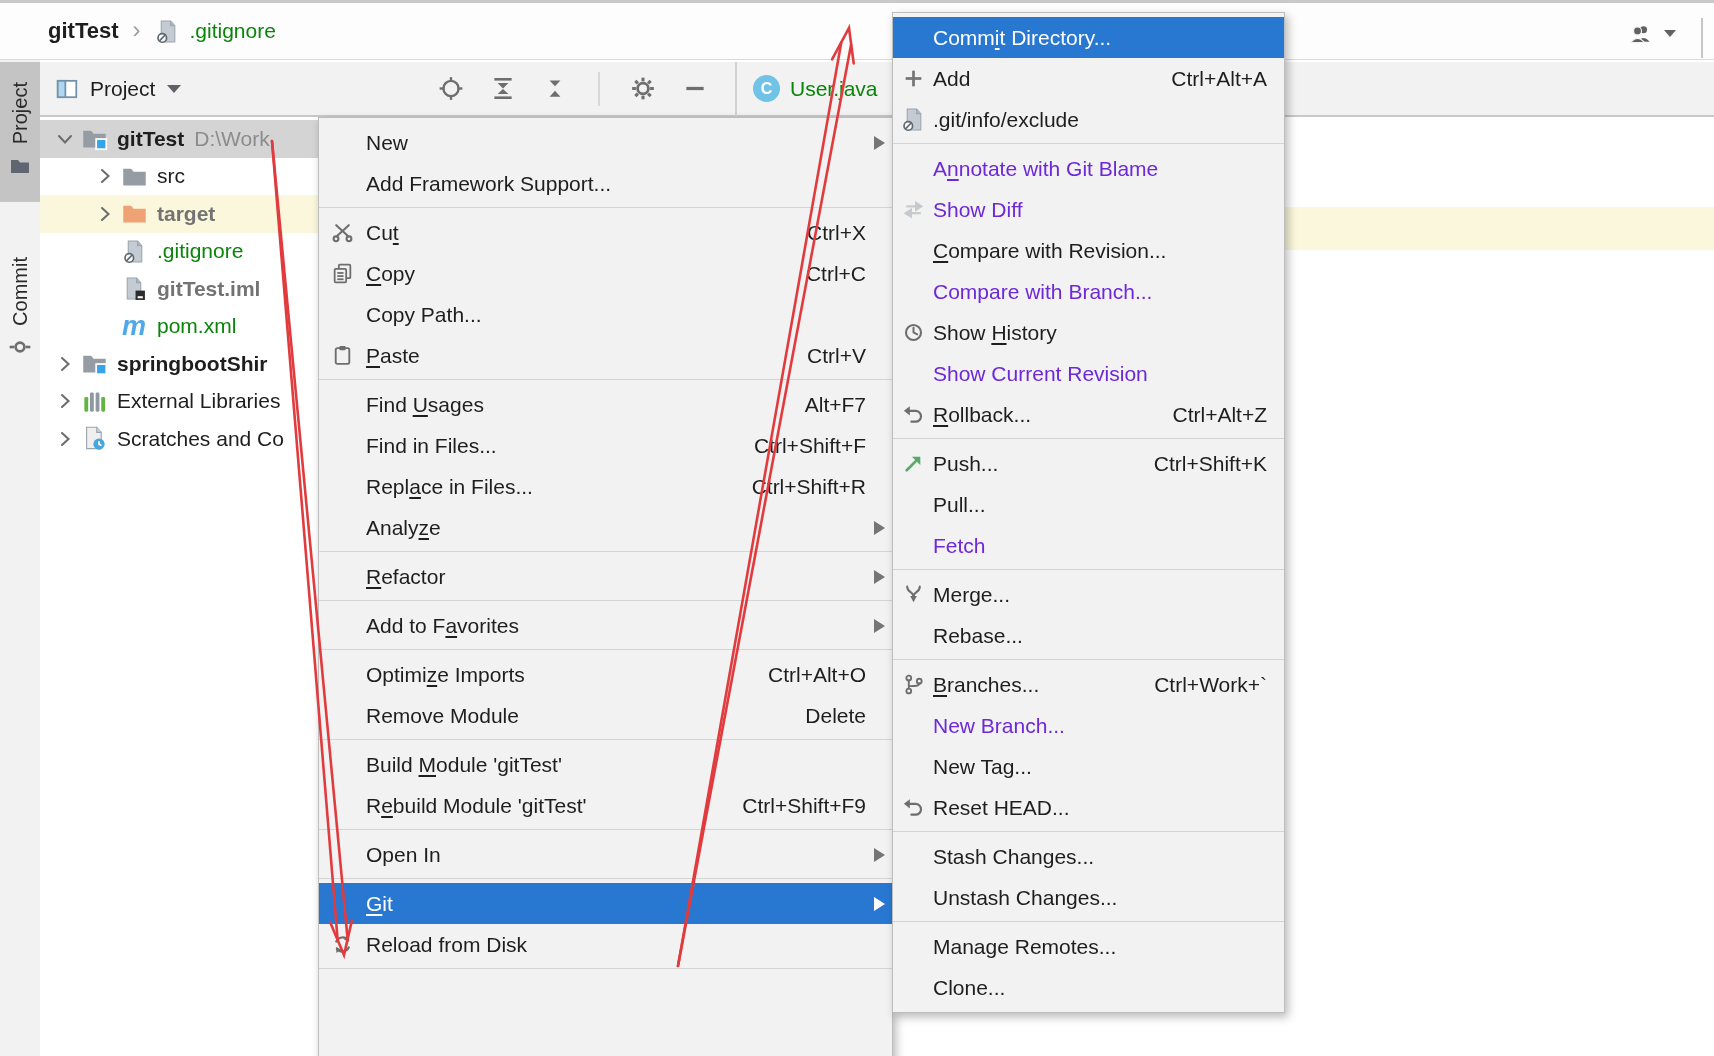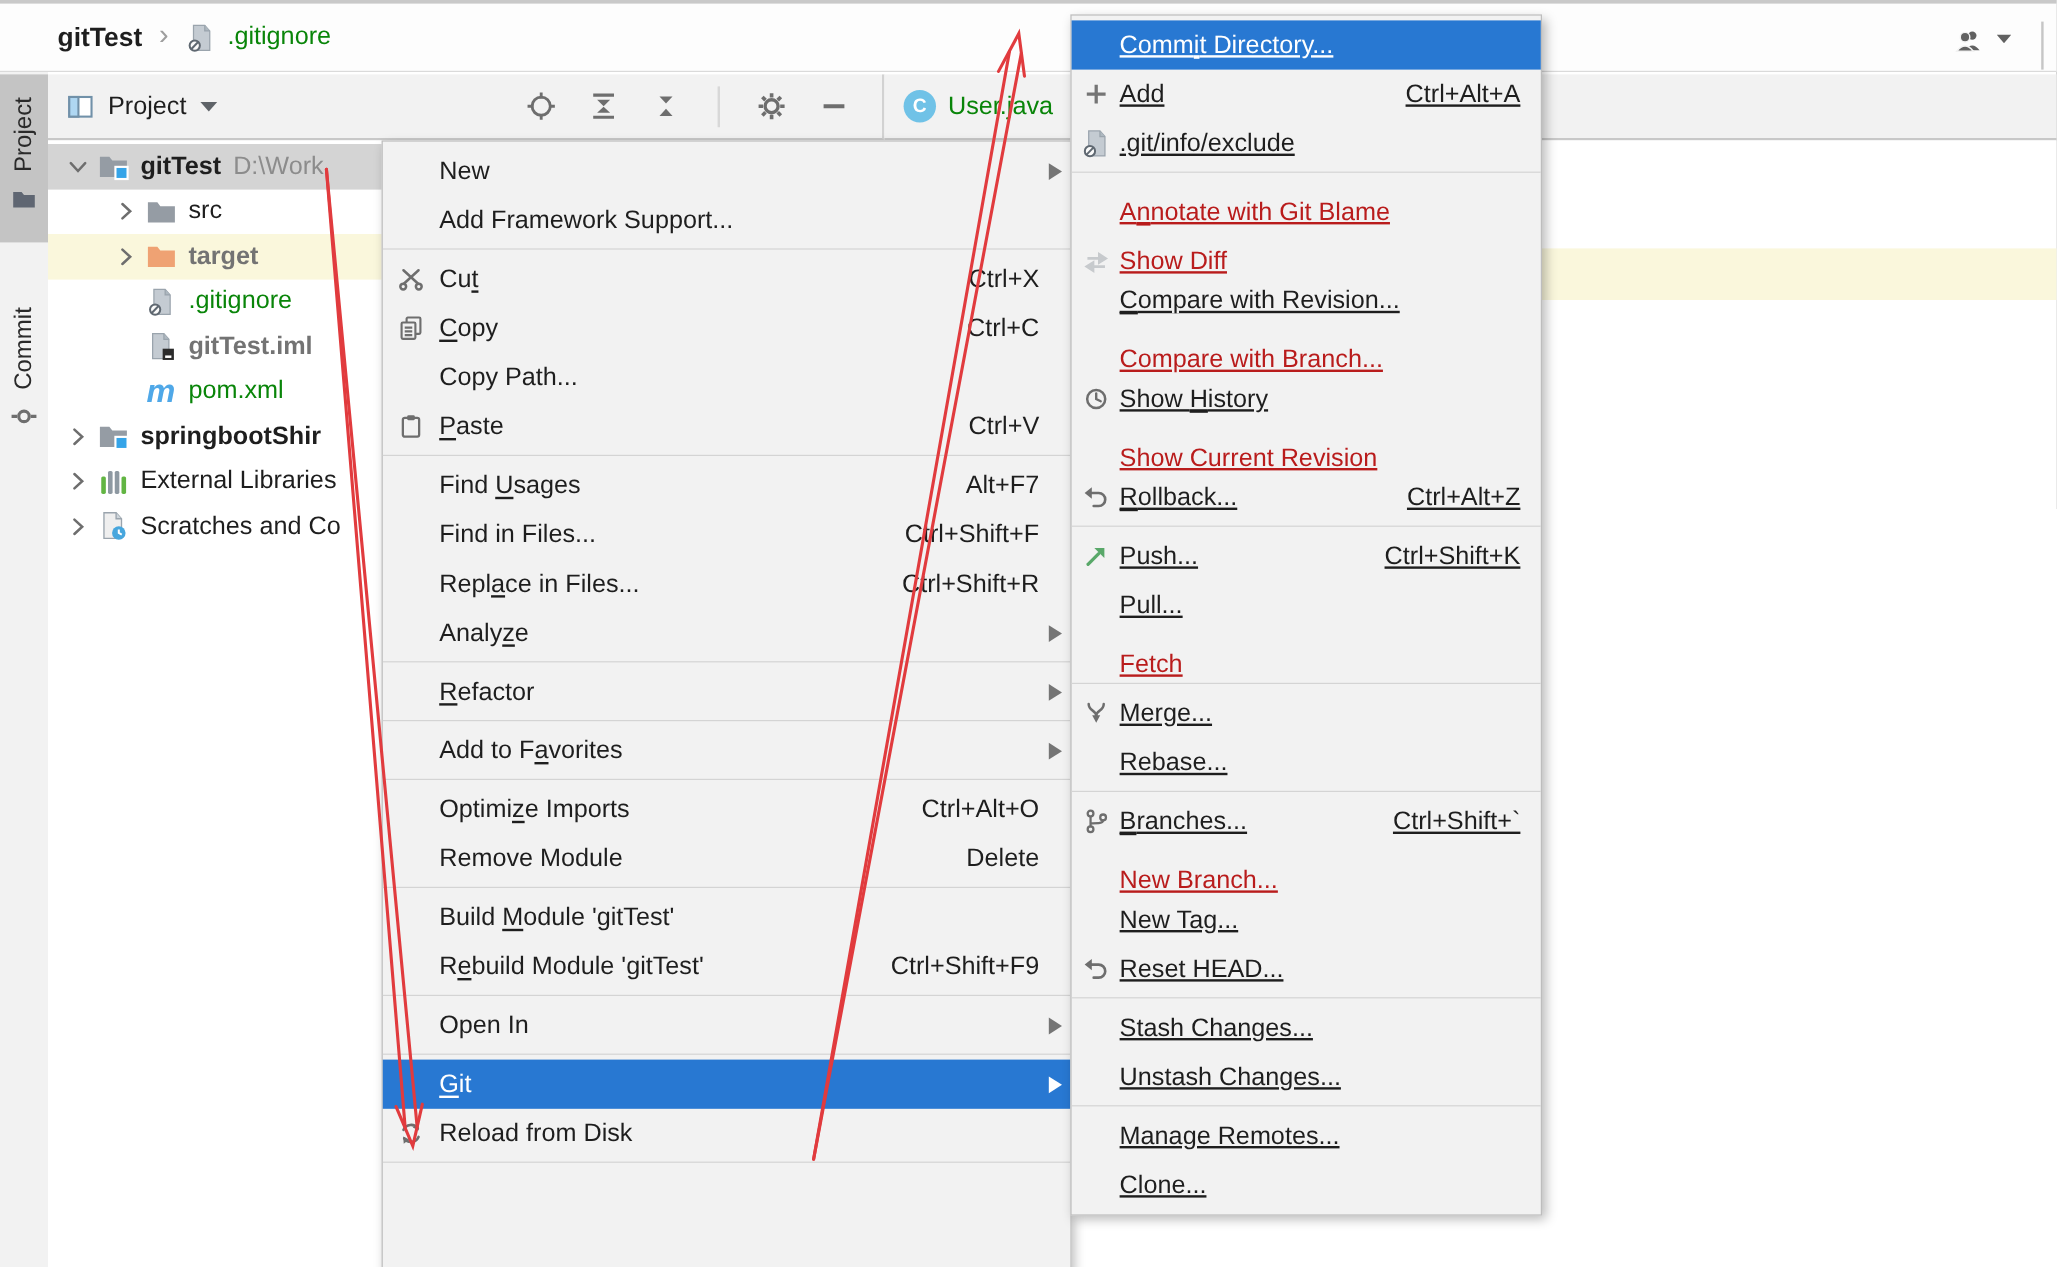--- a/index.html
+++ b/index.html
@@ -54,25 +54,25 @@
   .menu{position:absolute;background:#F2F2F2;border:1px solid #BDBDBD;box-sizing:border-box;
     box-shadow:3px 4px 9px rgba(0,0,0,.28);padding:4px 0;}
   .menu-main{left:318px;top:117px;width:575px;height:945px;z-index:5;}
   .menu-git{left:892px;top:12px;width:393px;height:1001px;z-index:6;}
   .mrow{display:flex;align-items:center;height:41px;font-size:21px;white-space:nowrap;}
   .mrow .micon{width:47px;flex:0 0 47px;display:flex;align-items:center;justify-content:center;}
   .menu-git .mrow .micon{width:40px;flex:0 0 40px;}
   .mrow .mlabel u{text-underline-offset:3px;}
   .mrow .msc{margin-left:auto;padding-left:28px;}
   .menu-main .mrow .marr{width:26px;flex:0 0 26px;display:flex;justify-content:center;}
-  .menu-git .mrow{padding-right:17px;text-decoration:underline;}
+  .menu-git .mrow{padding-right:17px;}
   .tri{width:0;height:0;border-left:11px solid #757575;border-top:7px solid transparent;border-bottom:7px solid transparent;}
   .mrow.sel{background:#2878D2;color:#FFFFFF;}
   .mrow.sel .tri{border-left-color:#FFFFFF;}
-  .mrow.dis{color:#b91c1c;align-items:flex-end;}
+  .mrow.dis{color:#6d28d9;}
   .msep{height:8px;position:relative;}
   .msep::after{content:'';position:absolute;left:0;right:0;top:3px;height:1px;background:#D4D4D4;}
   
   .overlay{position:absolute;left:0;top:0;width:1714px;height:1056px;z-index:9;pointer-events:none;}
 </style>
 </head>
 <body>
 
 <div class="screen">
 
@@ -620,21 +620,21 @@
           <svg width="23" height="23" viewBox="0 0 22 22">
             <g stroke="#6E6E6E" fill="none" stroke-linecap="round" stroke-width="1.8">
               <circle cx="6.5" cy="4.8" r="2.3"></circle>
               <circle cx="6.5" cy="17.2" r="2.3"></circle>
               <circle cx="16.5" cy="7.8" r="2.3"></circle>
               <path d="M6.5,7.1 V14.9 M6.5,12.5 C12,12.5 16.5,12.7 16.5,10.1"></path>
             </g>
           </svg>
         </span>
         <span class="mlabel"><u>B</u>ranches...</span>
-        <span class="msc">Ctrl+Shift+`</span>
+        <span class="msc">Ctrl+Work+`</span>
       </div>
       <div class="mrow dis">
         <span class="micon" style="opacity: 0.6;"></span>
         <span class="mlabel">New Branch...</span>
         <span class="msc"></span>
       </div>
       <div class="mrow">
         <span class="micon"></span>
         <span class="mlabel">New Tag...</span>
         <span class="msc"></span>

